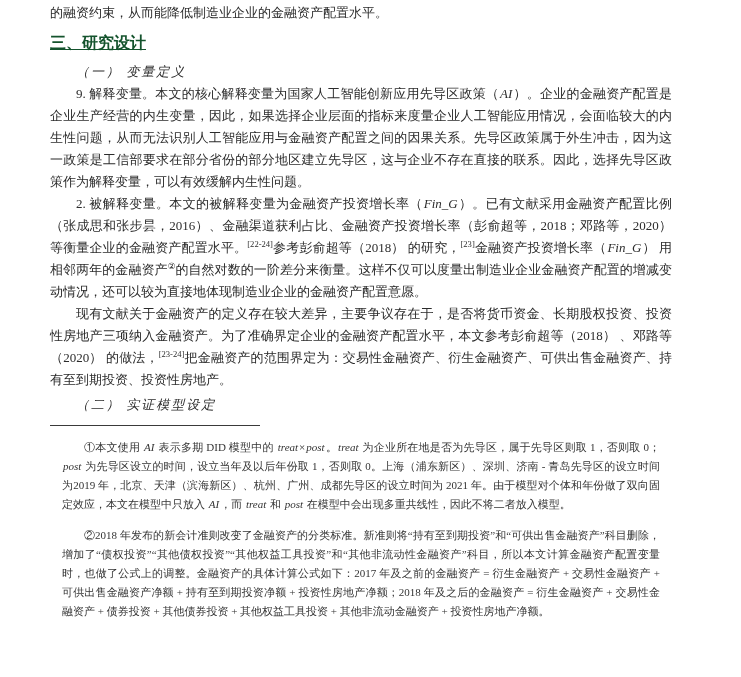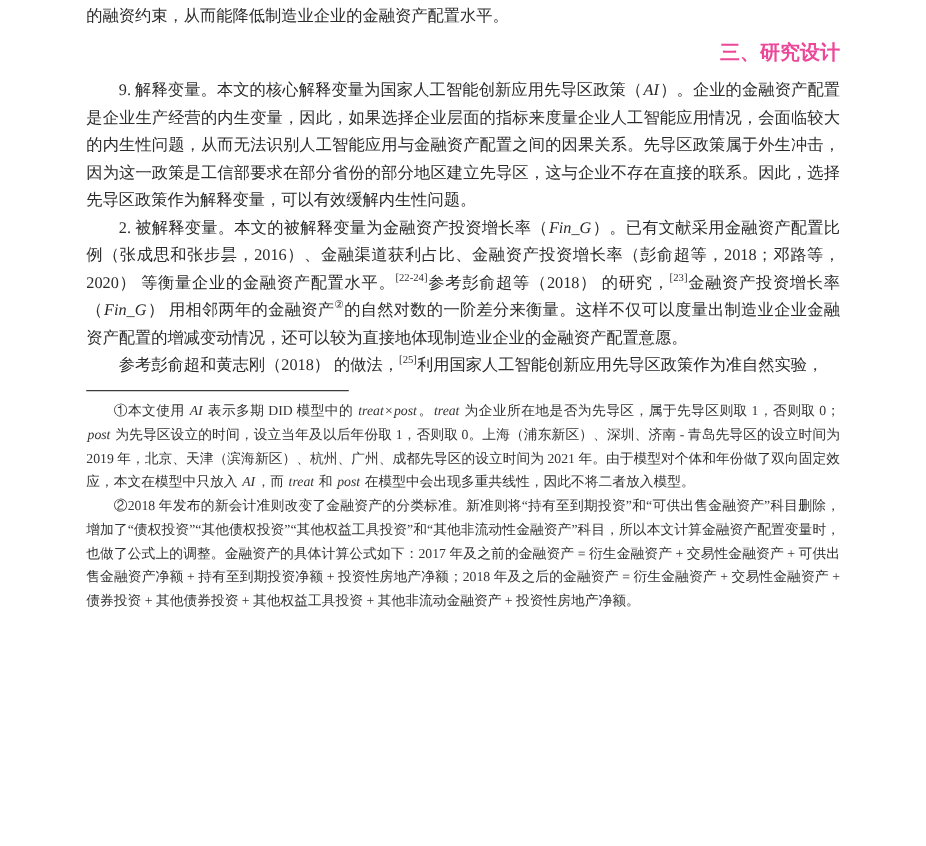--- a/index.html
+++ b/index.html
@@ -4,84 +4,87 @@
 <style>
   html, body { margin: 0; padding: 0; background: #e9e9e9; }
   .page {
     position: relative;
     width: 741px;
     height: 677px;
     margin: 0 auto;
     background: #ffffff;
     color: #2b2b2b;
     box-sizing: border-box;
-    padding: 2px 69px 0 69px;
+    padding: 2px 69px 0 50px;
     overflow: hidden;
     font-family: "Liberation Serif", "DejaVu Serif", serif;
   }
   .body-line {
     font-size: 13px;
     line-height: 22px;
     text-align: justify;
     margin: 0;
   }
   .cont { text-indent: 0; }
   .indent { text-indent: 2em; }
   .heading {
-    text-align: right;
+    text-align: left;
     font-family: "Liberation Sans", "DejaVu Sans", sans-serif;
     font-weight: bold;
     font-size: 16px;
     line-height: 24px;
     margin: 7px 0 6px 0;
-    color: #ec4899;
+    color: #14532d;
+    text-decoration: underline;
   }
   .subhead {
     font-style: italic;
     font-size: 13px;
     line-height: 22px;
     text-indent: 2em;
     margin: 3px 0 0 0;
     letter-spacing: 2px;
   }
   .footnote-divider {
     width: 210px;
     border: 0;
     border-top: 1.2px solid #3a3a3a;
     margin: 9px 0 7px 0;
   }
   .footnote {
     font-size: 11px;
     line-height: 19px;
     text-align: justify;
     text-indent: 2em;
-    margin: 0;
+    margin: 12px;
     color: #333;
   }
   .st-i { font-style: italic; margin: 0 1px; }
   .st-sup { vertical-align: super; font-size: 0.66em; line-height: 0; }
 </style>
 </head>
 <body>
 
 <div class="page">
 
   <p class="body-line cont">的融资约束，从而能降低制造业企业的金融资产配置水平。</p>
 
   <h2 class="heading">三、研究设计</h2>
 
+  <p class="subhead">（一） 变量定义</p>
 
   <p class="body-line indent"><span>9. 解释变量。本文的核心解释变量为国家人工智能创新应用先导区政策（</span><span class="st-i">AI</span><span>）。企业的金融资产配置是企业生产经营的内生变量，因此，如果选择企业层面的指标来度量企业人工智能应用情况，会面临较大的内生性问题，从而无法识别人工智能应用与金融资产配置之间的因果关系。先导区政策属于外生冲击，因为这一政策是工信部要求在部分省份的部分地区建立先导区，这与企业不存在直接的联系。因此，选择先导区政策作为解释变量，可以有效缓解内生性问题。</span></p>
 
 
   <p class="body-line indent"><span>2. 被解释变量。本文的被解释变量为金融资产投资增长率（</span><span class="st-i">Fin_G</span><span>）。已有文献采用金融资产配置比例（张成思和张步昙，2016）、金融渠道获利占比、金融资产投资增长率（彭俞超等，2018；邓路等，2020） 等衡量企业的金融资产配置水平。</span><span class="st-sup">[22-24]</span><span>参考彭俞超等（2018） 的研究，</span><span class="st-sup">[23]</span><span>金融资产投资增长率（</span><span class="st-i">Fin_G</span><span>） 用相邻两年的金融资产</span><span class="st-sup">②</span><span>的自然对数的一阶差分来衡量。这样不仅可以度量出制造业企业金融资产配置的增减变动情况，还可以较为直接地体现制造业企业的金融资产配置意愿。</span></p>
 
+  <p class="body-line indent"><span>现有文献关于金融资产的定义存在较大差异，主要争议存在于，是否将货币资金、长期股权投资、投资性房地产三项纳入金融资产。为了准确界定企业的金融资产配置水平，本文参考彭俞超等（2018） 、邓路等（2020） 的做法，</span><span class="st-sup">[23-24]</span><span>把金融资产的范围界定为：交易性金融资产、衍生金融资产、可供出售金融资产、持有至到期投资、投资性房地产。</span></p>
 
+  <p class="subhead">（二） 实证模型设定</p>
 
-  <p class="body-line indent"><span>参考彭俞超和黄志刚（2018） 的做法，</span><span class="st-sup">[25]</span><span>利用国家人工智能创新应用先导区政策作为准自然实验，</span></p>
 
   <hr class="footnote-divider">
 
   <p class="footnote"><span>①本文使用 </span><span class="st-i">AI</span><span> 表示多期 DID 模型中的 </span><span class="st-i">treat</span><span>×</span><span class="st-i">post</span><span>。</span><span class="st-i">treat</span><span> 为企业所在地是否为先导区，属于先导区则取 1，否则取 0；</span><span class="st-i">post</span><span> 为先导区设立的时间，设立当年及以后年份取 1，否则取 0。上海（浦东新区）、深圳、济南 - 青岛先导区的设立时间为2019 年，北京、天津（滨海新区）、杭州、广州、成都先导区的设立时间为 2021 年。由于模型对个体和年份做了双向固定效应，本文在模型中只放入 </span><span class="st-i">AI</span><span>，而 </span><span class="st-i">treat</span><span> 和 </span><span class="st-i">post</span><span> 在模型中会出现多重共线性，因此不将二者放入模型。</span></p>
 
   <p class="footnote"><span>②2018 年发布的新会计准则改变了金融资产的分类标准。新准则将“持有至到期投资”和“可供出售金融资产”科目删除，增加了“债权投资”“其他债权投资”“其他权益工具投资”和“其他非流动性金融资产”科目，所以本文计算金融资产配置变量时，也做了公式上的调整。金融资产的具体计算公式如下：2017 年及之前的金融资产 = 衍生金融资产 + 交易性金融资产 + 可供出售金融资产净额 + 持有至到期投资净额 + 投资性房地产净额；2018 年及之后的金融资产 = 衍生金融资产 + 交易性金融资产 + 债券投资 + 其他债券投资 + 其他权益工具投资 + 其他非流动金融资产 + 投资性房地产净额。</span></p>
 
 </div>
 
 </body></html>

